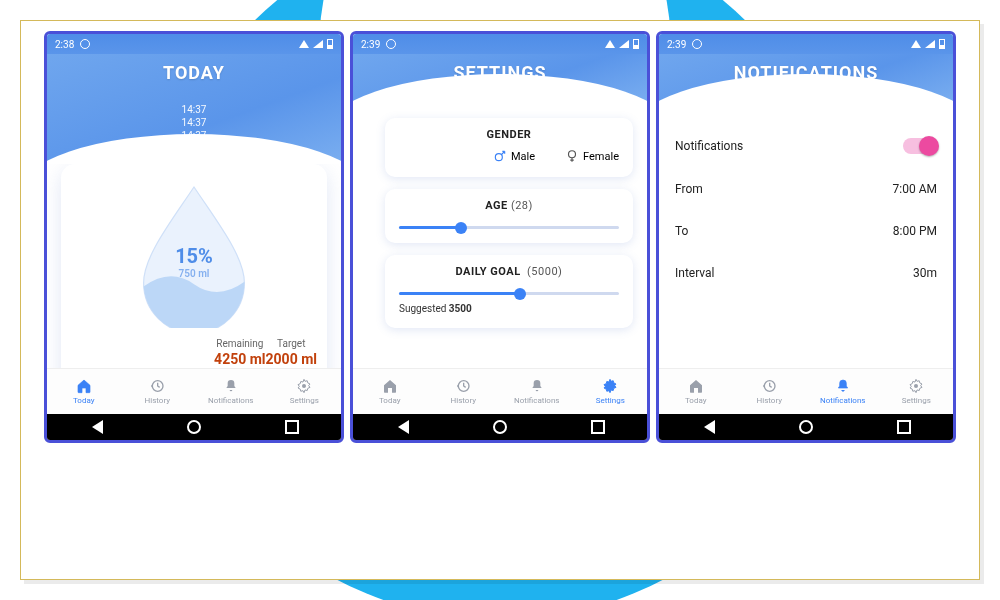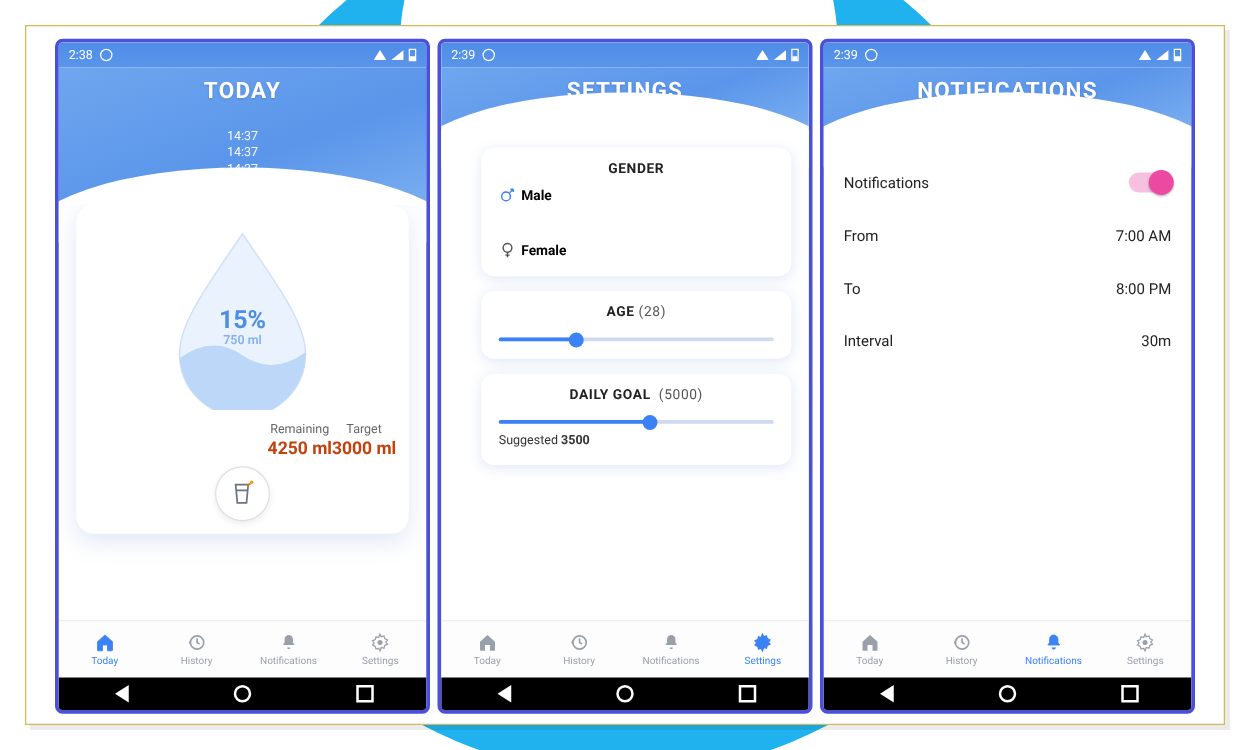--- a/index.html
+++ b/index.html
@@ -35,21 +35,21 @@
     border: 1px solid #d4b95a;
     background: #fff;
     box-shadow: 4px 4px 0 rgba(0,0,0,.08);
     display: flex;
     gap: 6px;
     padding: 10px;
     align-items: flex-start;
     justify-content: center;
   }
   .phone {
-    width: 300px; height: 540px;
+    width: 300px; height: 412px;
     border: 3px solid #4a50d8;
     border-radius: 6px;
     background: #fff;
     display: flex;
     flex-direction: column;
     overflow: hidden;
     position: relative;
   }
   .statusbar {
     height: 20px;
@@ -142,21 +142,21 @@
   
   .card {
     background:#fff;
     border-radius:10px;
     box-shadow: 0 2px 10px rgba(90,120,200,.18);
     padding: 10px 14px 14px;
     margin-bottom: 12px;
   }
   .card h3 { font-size:11px; font-weight:700; letter-spacing:.5px; text-align:center; color:#222; }
   .card h3 .sub { font-weight:400; color:#555; }
-  .gender-row { display:flex; justify-content:flex-start; gap:30px; margin-top:8px; font-size:11px; font-weight:700;flex-direction:column; }
+  .gender-row { display:flex; justify-content:flex-end; gap:30px; margin-top:8px; font-size:11px; font-weight:400; }
   .gender-row span { display:flex; align-items:center; gap:4px; cursor:pointer; }
   .gico { width:14px; height:14px; }
   .slider-track { height:3px; background:#cfd9ef; border-radius:2px; margin-top:14px; position:relative; }
   .slider-fill { position:absolute; left:0; top:0; bottom:0; background:#3b82f6; border-radius:2px; }
   .slider-thumb { position:absolute; top:50%; width:12px; height:12px; background:#3b82f6; border-radius:50%; transform:translate(-50%,-50%); }
   .suggest { font-size:10px; margin-top:8px; color:#333; }
   .suggest b { font-weight:700; }
 
   
   .nrow {
@@ -237,21 +237,21 @@
             <span>750 ml</span>
           </div>
         </div>
         <div class="stats">
           <div class="stat">
             <div class="lab">Remaining</div>
             <div class="val">4250 ml</div>
           </div>
           <div class="stat">
             <div class="lab">Target</div>
-            <div class="val">3000 ml</div>
+            <div class="val">2000 ml</div>
           </div>
         </div>
         <div class="drink-btn">
           <svg viewBox="0 0 24 24">
             <path d="M6 4h11l-1.5 16h-8L6 4z" fill="none" stroke="#6b7280" stroke-width="1.5"></path>
             <path d="M7 9h9" stroke="#6b7280" stroke-width="1.5"></path>
             <path d="M16 5l3-2" stroke="#d97706" stroke-width="1.5"></path>
             <circle cx="20" cy="2" r="1.5" fill="#f59e0b"></circle>
           </svg>
         </div>

